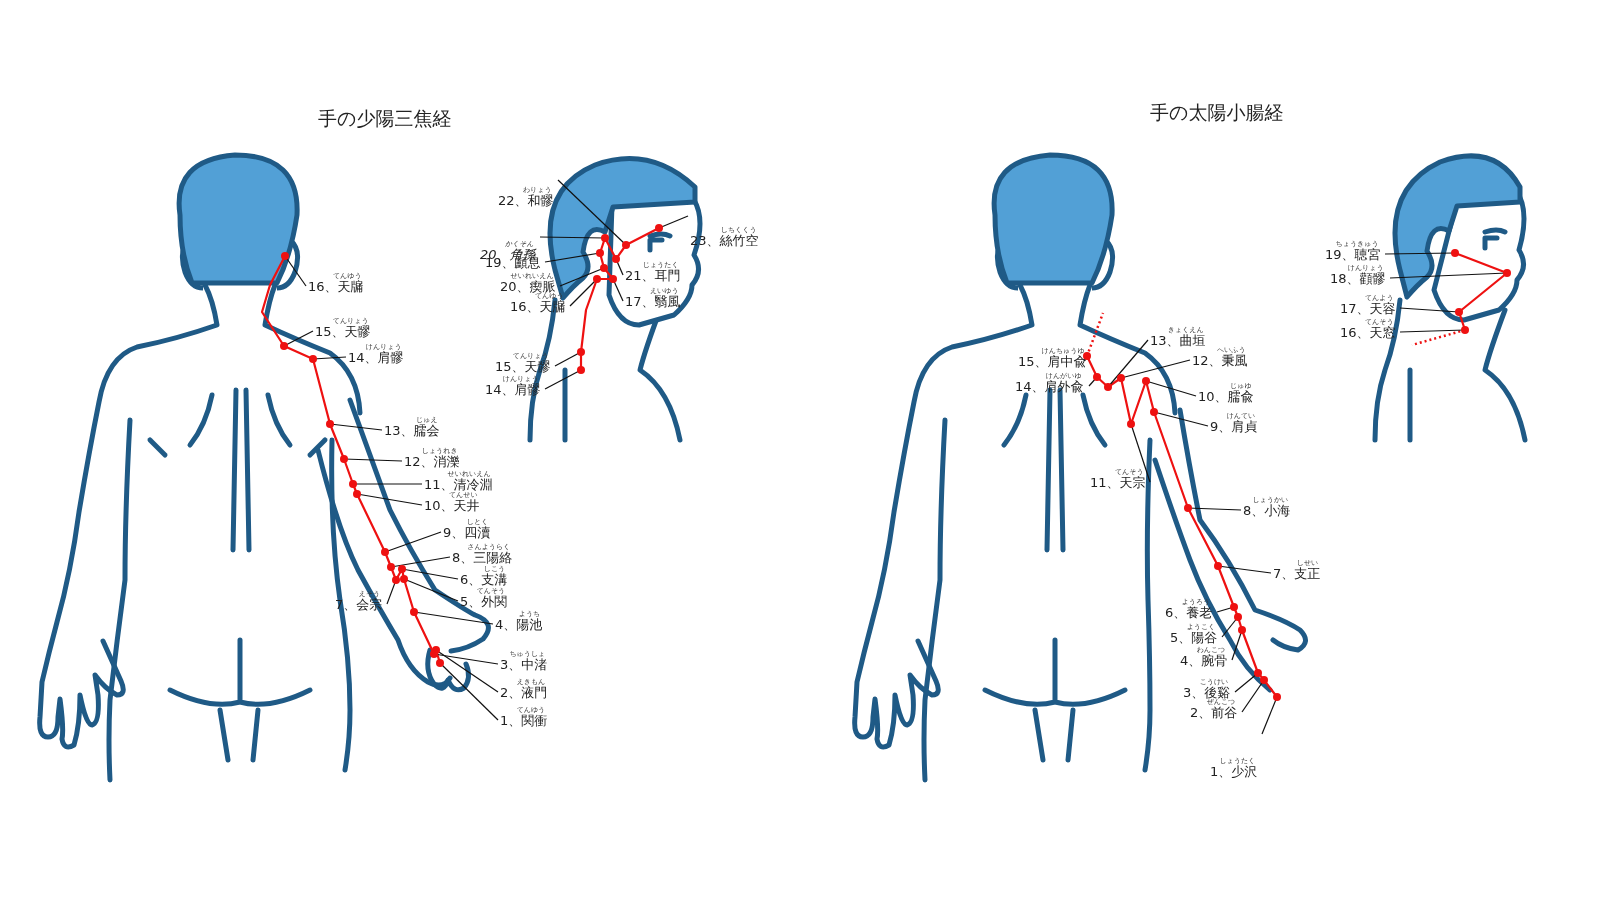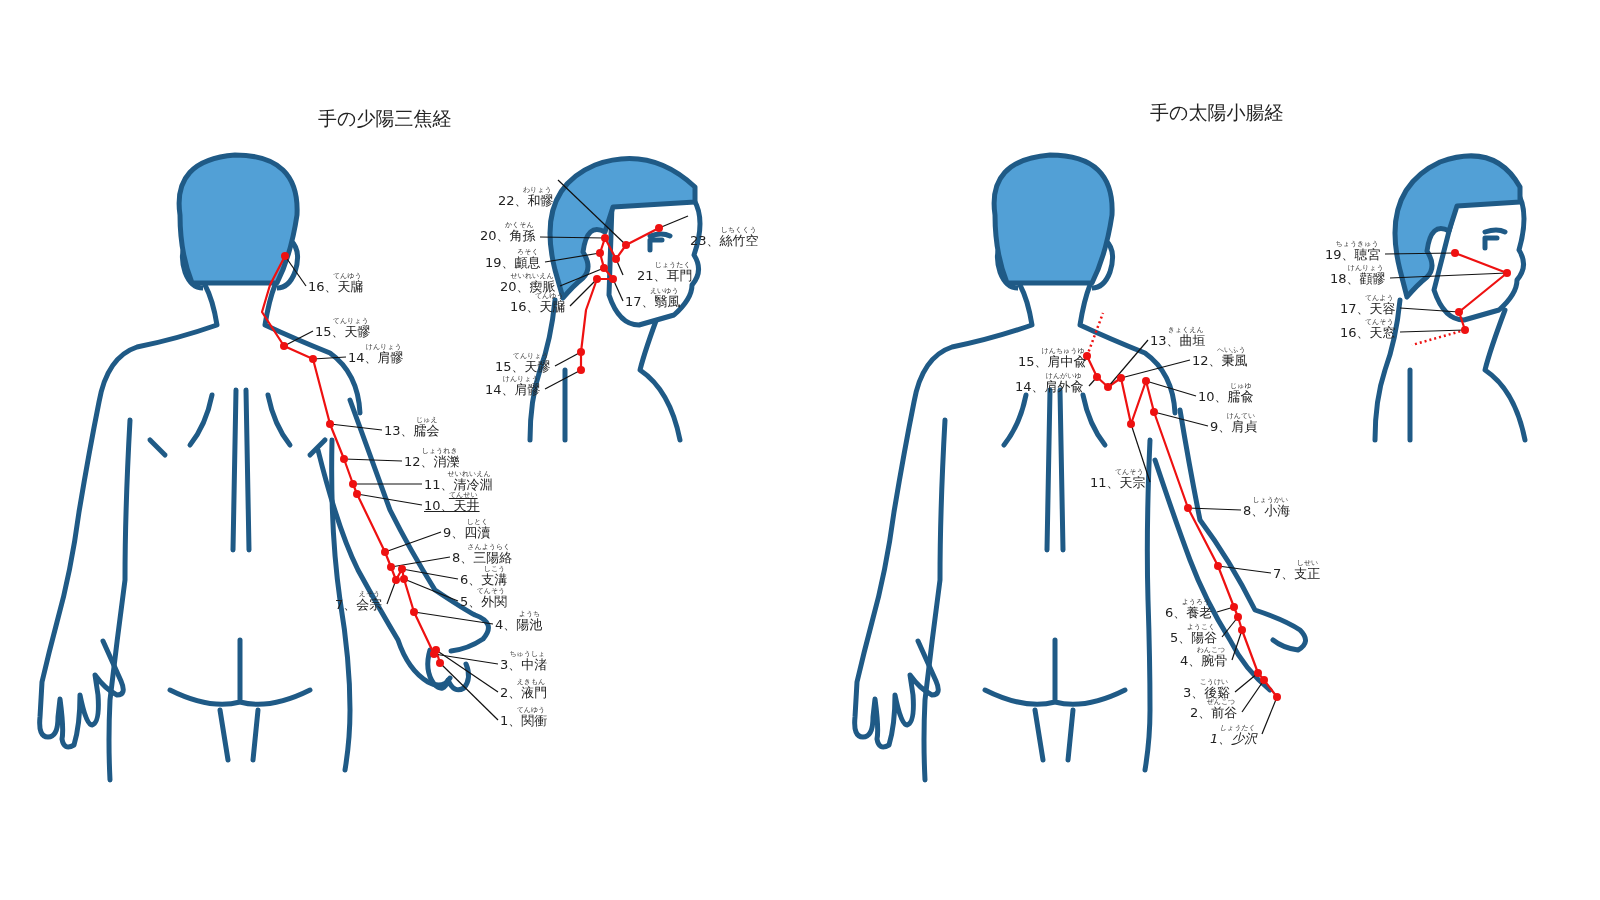--- a/index.html
+++ b/index.html
@@ -182,38 +182,38 @@
 <div id="labels">
     <div class="lbl" style="left: 500px; top: 706px;"><span class="ruby">てんゆう</span><span>1、関衝</span></div>
     <div class="lbl" style="left: 500px; top: 678px;"><span class="ruby">えきもん</span><span>2、液門</span></div>
     <div class="lbl" style="left: 500px; top: 650px;"><span class="ruby">ちゅうしょ</span><span>3、中渚</span></div>
     <div class="lbl" style="left: 495px; top: 610px;"><span class="ruby">ようち</span><span>4、陽池</span></div>
     <div class="lbl" style="left: 460px; top: 587px;"><span class="ruby">てんそう</span><span>5、外関</span></div>
     <div class="lbl" style="left: 460px; top: 565px;"><span class="ruby">しこう</span><span>6、支溝</span></div>
     <div class="lbl" style="left: 335px; top: 590px;"><span class="ruby">えそう</span><span>7、会宗</span></div>
     <div class="lbl" style="left: 452px; top: 543px;"><span class="ruby">さんようらく</span><span>8、三陽絡</span></div>
     <div class="lbl" style="left: 443px; top: 518px;"><span class="ruby">しとく</span><span>9、四瀆</span></div>
-    <div class="lbl" style="left: 424px; top: 491px; text-decoration: underline;"><span class="ruby">てんせい</span><span>10、天井</span></div>
+    <div class="lbl" style="left: 424px; top: 491px;"><span class="ruby">てんせい</span><span>10、天井</span></div>
     <div class="lbl" style="left: 424px; top: 470px;"><span class="ruby">せいれいえん</span><span>11、清冷淵</span></div>
     <div class="lbl" style="left: 404px; top: 447px;"><span class="ruby">しょうれき</span><span>12、消濼</span></div>
     <div class="lbl" style="left: 384px; top: 416px;"><span class="ruby">じゅえ</span><span>13、臑会</span></div>
     <div class="lbl" style="left: 348px; top: 343px;"><span class="ruby">けんりょう</span><span>14、肩髎</span></div>
     <div class="lbl" style="left: 315px; top: 317px;"><span class="ruby">てんりょう</span><span>15、天髎</span></div>
     <div class="lbl" style="left: 308px; top: 272px;"><span class="ruby">てんゆう</span><span>16、天牖</span></div>
     <div class="lbl" style="left: 485px; top: 375px;"><span class="ruby">けんりょう</span><span>14、肩髎</span></div>
     <div class="lbl" style="left: 495px; top: 352px;"><span class="ruby">てんりょう</span><span>15、天髎</span></div>
     <div class="lbl" style="left: 510px; top: 292px;"><span class="ruby">てんゆう</span><span>16、天牖</span></div>
     <div class="lbl" style="left: 625px; top: 287px;"><span class="ruby">えいゆう</span><span>17、翳風</span></div>
     <div class="lbl" style="left: 500px; top: 272px;"><span class="ruby">せいれいえん</span><span>20、瘈脈</span></div>
     <div class="lbl" style="left: 485px; top: 248px;"><span class="ruby">ろそく</span><span>19、顱息</span></div>
-    <div class="lbl" style="left: 480px; top: 221px;"><span class="ruby">かくそん</span><span>20、角孫</span></div>
-    <div class="lbl" style="left: 625px; top: 261px; margin-left: 12px;"><span class="ruby">じょうたく</span><span>21、耳門</span></div>
+    <div class="lbl" style="left: 480px; top: 240px; font-style: italic;"><span class="ruby">かくそん</span><span>20、角孫</span></div>
+    <div class="lbl" style="left: 625px; top: 261px;"><span class="ruby">じょうたく</span><span>21、耳門</span></div>
     <div class="lbl" style="left: 498px; top: 166px; margin-top: 20px;"><span class="ruby">わりょう</span><span>22、和髎</span></div>
     <div class="lbl" style="left: 690px; top: 202px; margin-top: 24px;"><span class="ruby">しちくくう</span><span>23、絲竹空</span></div>
-    <div class="lbl" style="left: 1210px; top: 724px; font-style: italic;"><span class="ruby">しょうたく</span><span>1、少沢</span></div>
+    <div class="lbl" style="left: 1210px; top: 757px;"><span class="ruby">しょうたく</span><span>1、少沢</span></div>
     <div class="lbl" style="left: 1190px; top: 698px;"><span class="ruby">ぜんこつ</span><span>2、前谷</span></div>
     <div class="lbl" style="left: 1183px; top: 678px;"><span class="ruby">こうけい</span><span>3、後谿</span></div>
     <div class="lbl" style="left: 1180px; top: 646px;"><span class="ruby">わんこつ</span><span>4、腕骨</span></div>
     <div class="lbl" style="left: 1170px; top: 623px;"><span class="ruby">ようこく</span><span>5、陽谷</span></div>
     <div class="lbl" style="left: 1165px; top: 598px;"><span class="ruby">ようろう</span><span>6、養老</span></div>
     <div class="lbl" style="left: 1273px; top: 559px;"><span class="ruby">しせい</span><span>7、支正</span></div>
     <div class="lbl" style="left: 1243px; top: 496px;"><span class="ruby">しょうかい</span><span>8、小海</span></div>
     <div class="lbl" style="left: 1210px; top: 412px;"><span class="ruby">けんてい</span><span>9、肩貞</span></div>
     <div class="lbl" style="left: 1198px; top: 382px;"><span class="ruby">じゅゆ</span><span>10、臑兪</span></div>
     <div class="lbl" style="left: 1090px; top: 468px;"><span class="ruby">てんそう</span><span>11、天宗</span></div>

